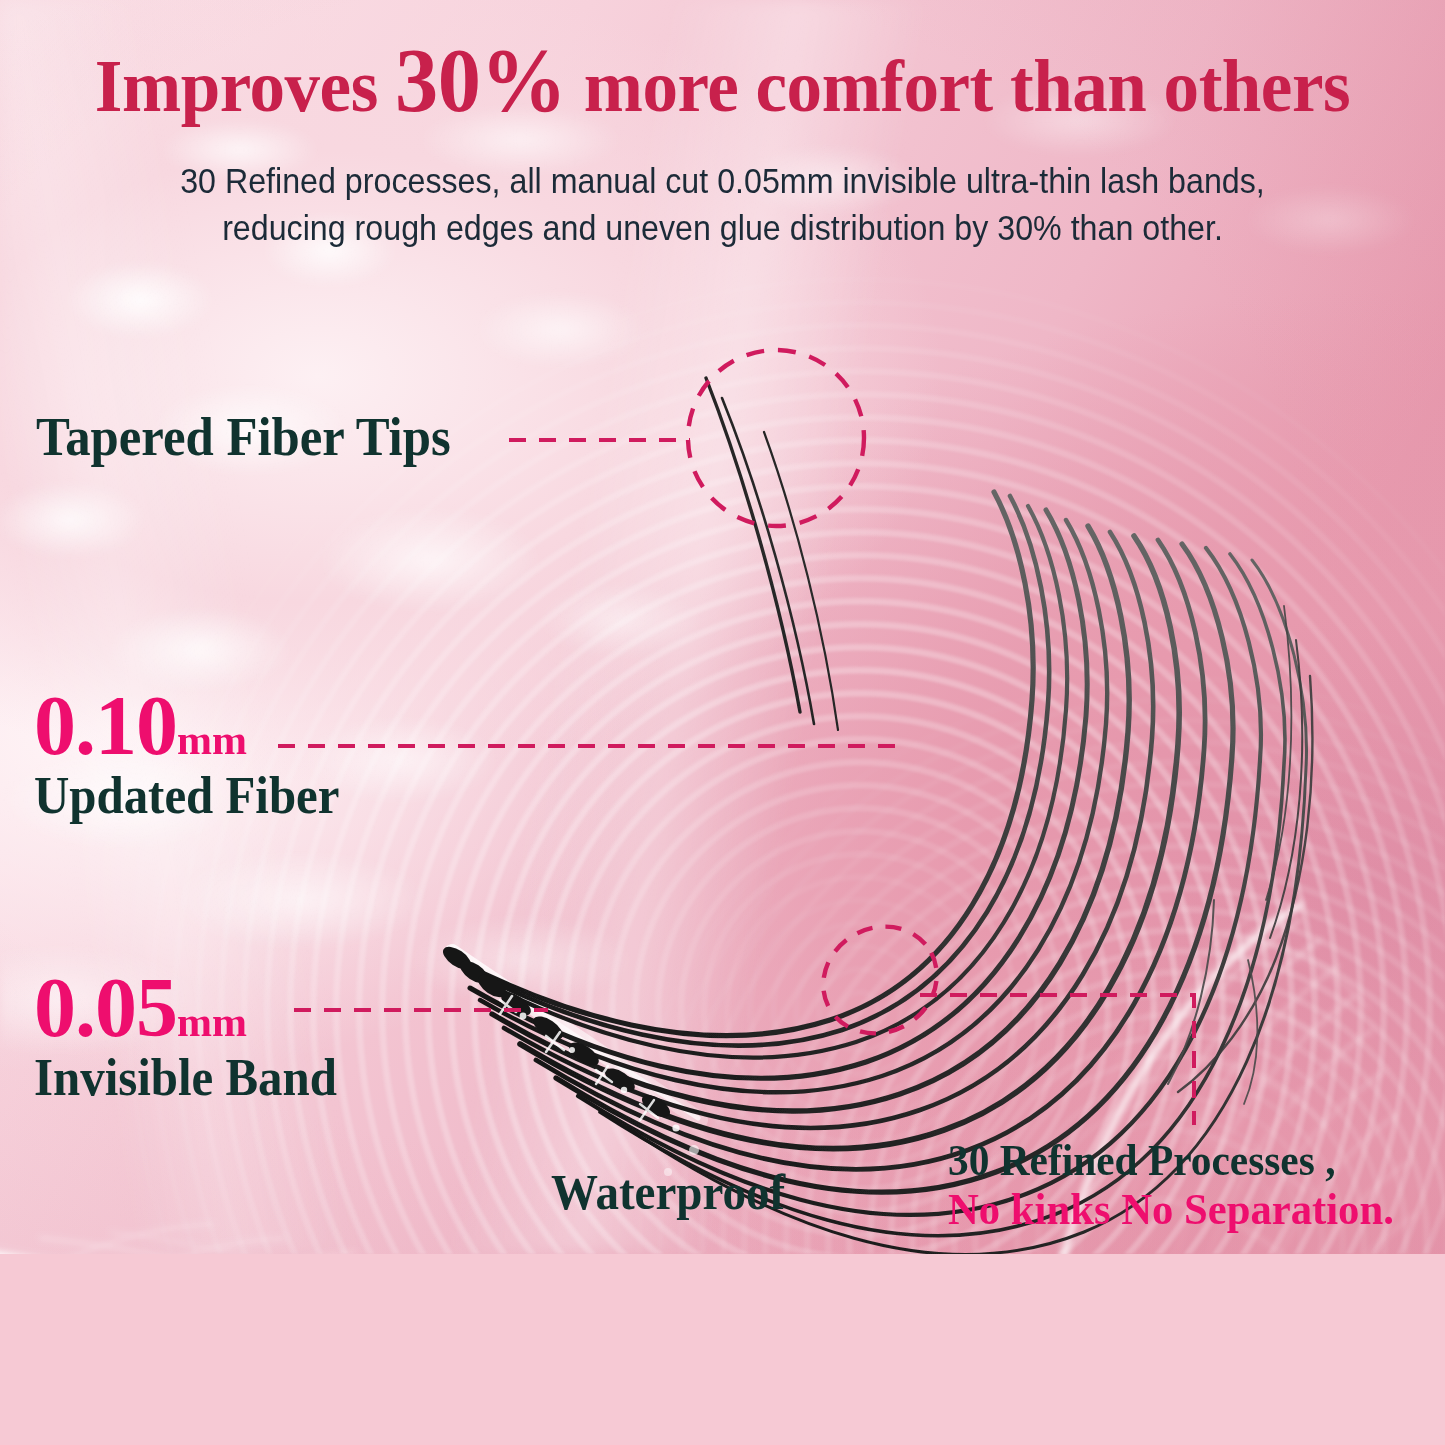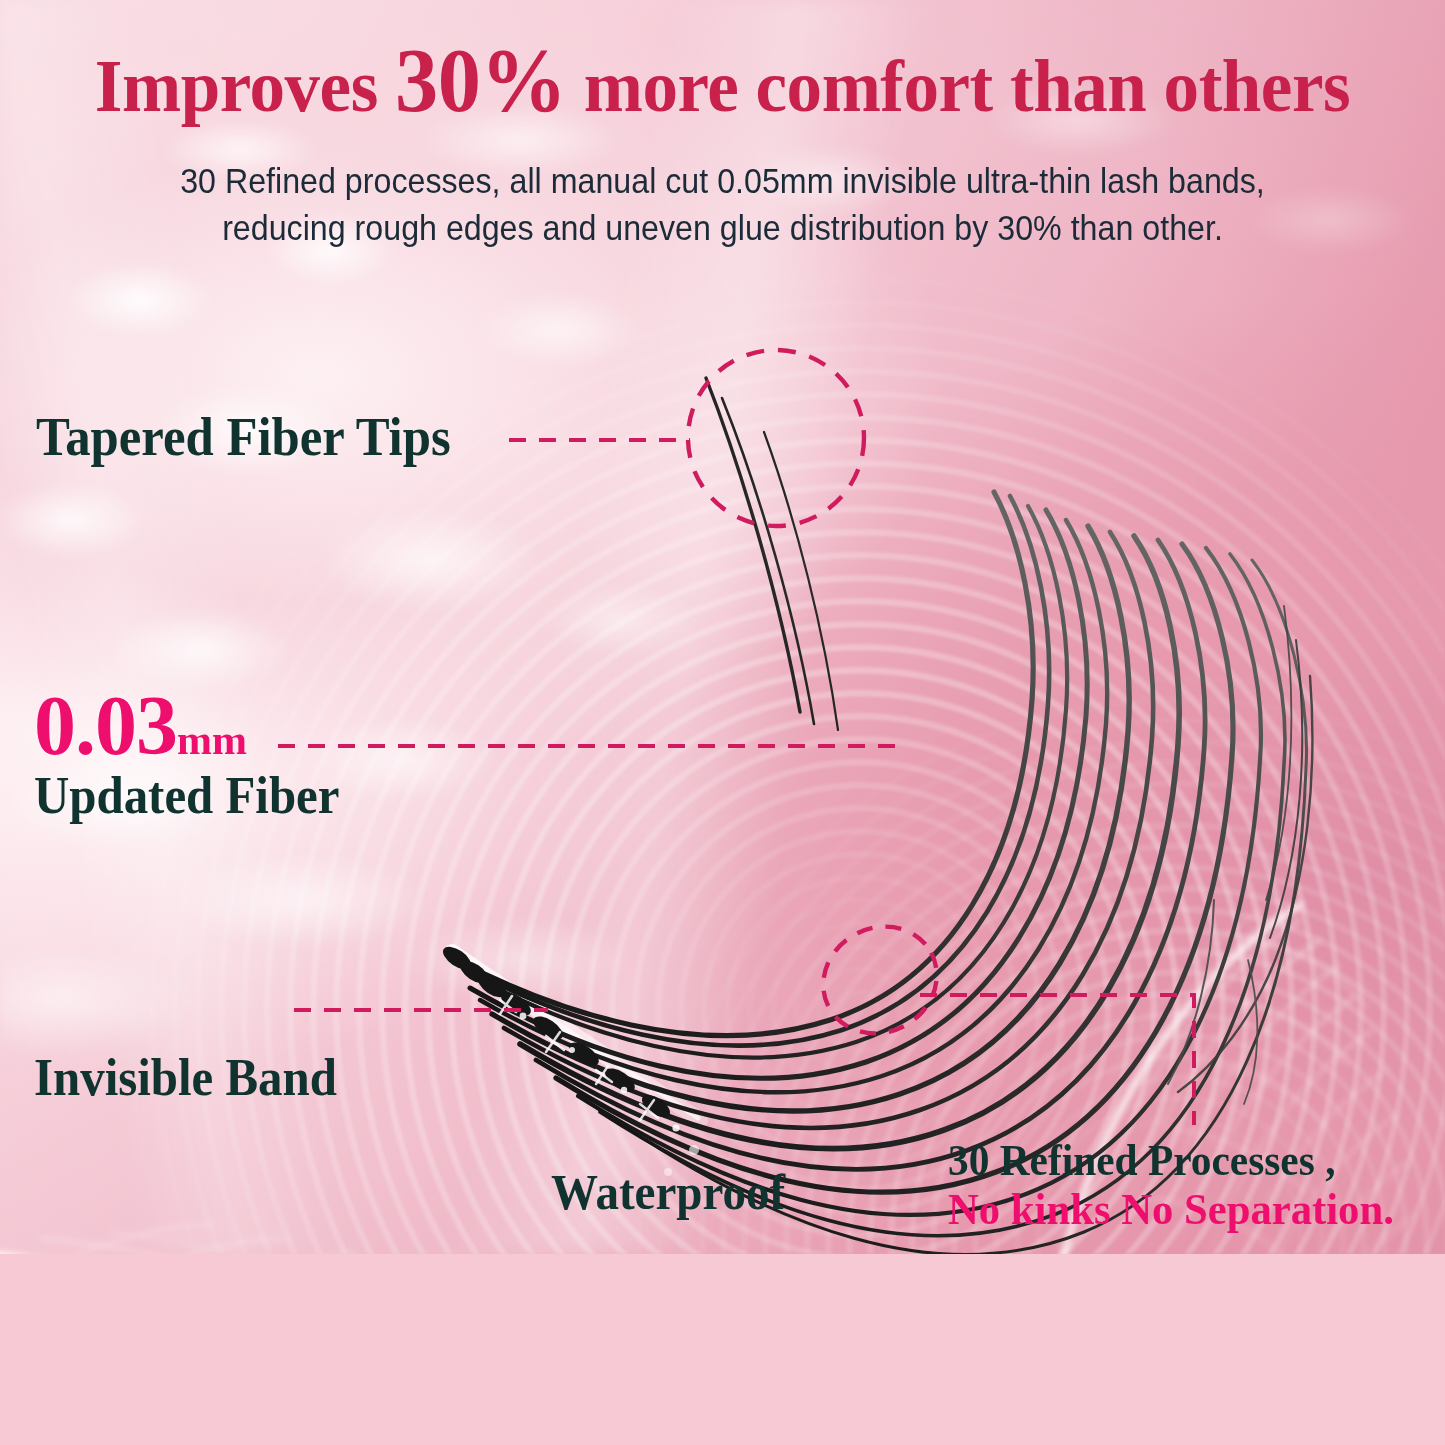--- a/index.html
+++ b/index.html
@@ -341,24 +341,27 @@
   </div>
 
   <div id="subtitle">
     <div>30 Refined processes, all manual cut 0.05mm invisible ultra-thin lash bands,</div>
     <div>reducing rough edges and uneven glue distribution by 30% than other.</div>
   </div>
 
   <div class="label-dark" id="tapered-label">Tapered Fiber Tips</div>
 
   <div class="label-pink" id="fiber07-num">
-    <span>0.03</span><span class="unit">mm</span>
+    <span>0.10</span><span class="unit">mm</span>
   </div>
   <div class="label-dark" id="fiber07-sub">Updated Fiber</div>
 
+  <div class="label-pink" id="fiber05-num">
+    <span>0.05</span><span class="unit">mm</span>
+  </div>
   <div class="label-dark" id="fiber05-sub">Invisible Band</div>
 
   <div class="label-dark" id="waterproof-label">Waterproof</div>
 
   <div class="label-dark" id="processes-line1">30 Refined Processes ,</div>
   <div class="label-pink" id="processes-line2">No kinks No Separation.</div>
 
 </div>
 
 </body></html>

